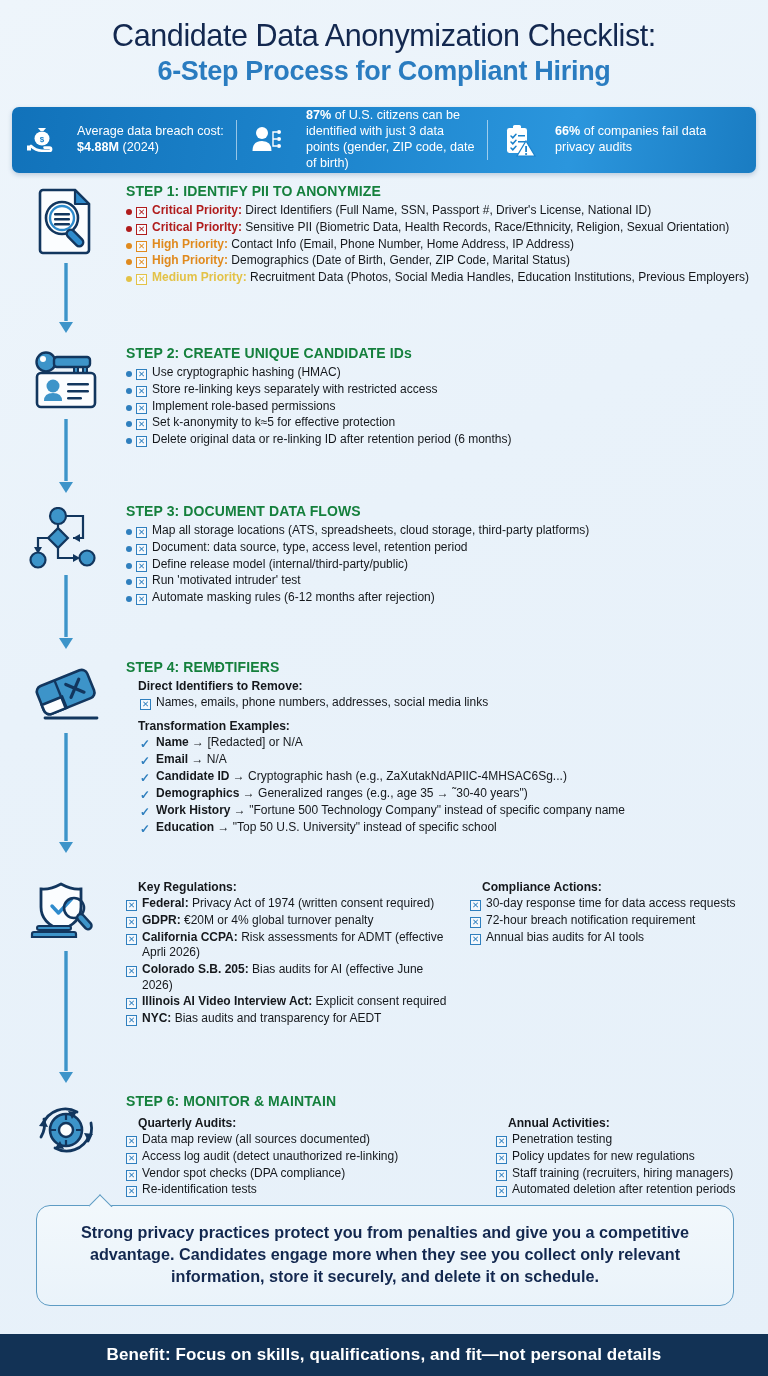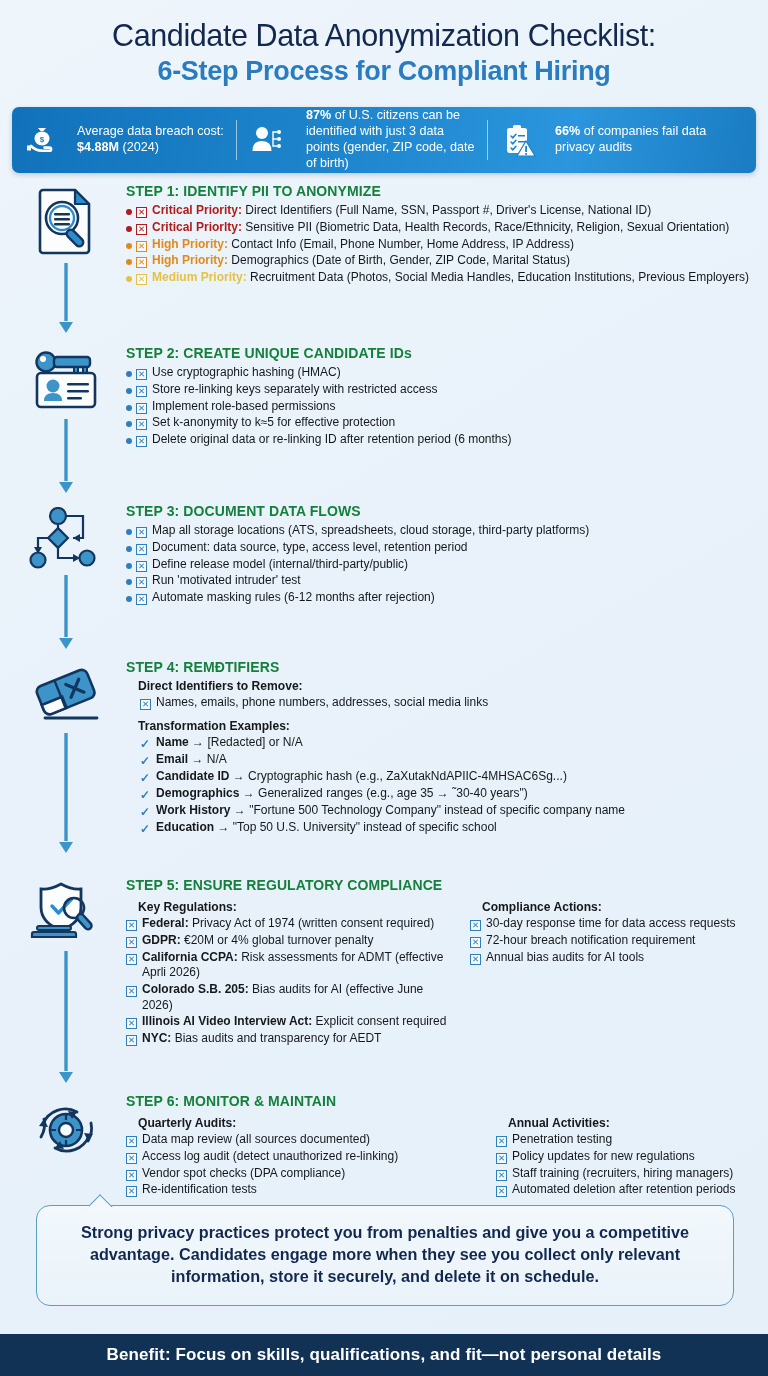--- a/index.html
+++ b/index.html
@@ -440,21 +440,20 @@
         </svg>
       </div>
       <div class="rail-arrow">
         <svg width="22" height="140" viewBox="0 0 22 140">
             <path d="M11 2 v120" stroke="#3d94c9" stroke-width="3.4" fill="none"></path>
             <path d="M11 134 l-7 -11 h14 z" fill="#3d94c9"></path>
           </svg>
       </div>
     </div>
     <div class="body-col">
-      <div class="step-title">STEP 5: ENSURE REGULATORY COMPLIANCE</div>
       <div class="two-col">
         <div class="col-half-l">
           <div class="subhead">Key Regulations:</div>
           <ul>
             <li>
                 <span class="chk">✕</span>
                 <span class="ltxt"><b>Federal:</b><span> Privacy Act of 1974 (written consent required)</span></span>
               </li>
             <li>
                 <span class="chk">✕</span>

